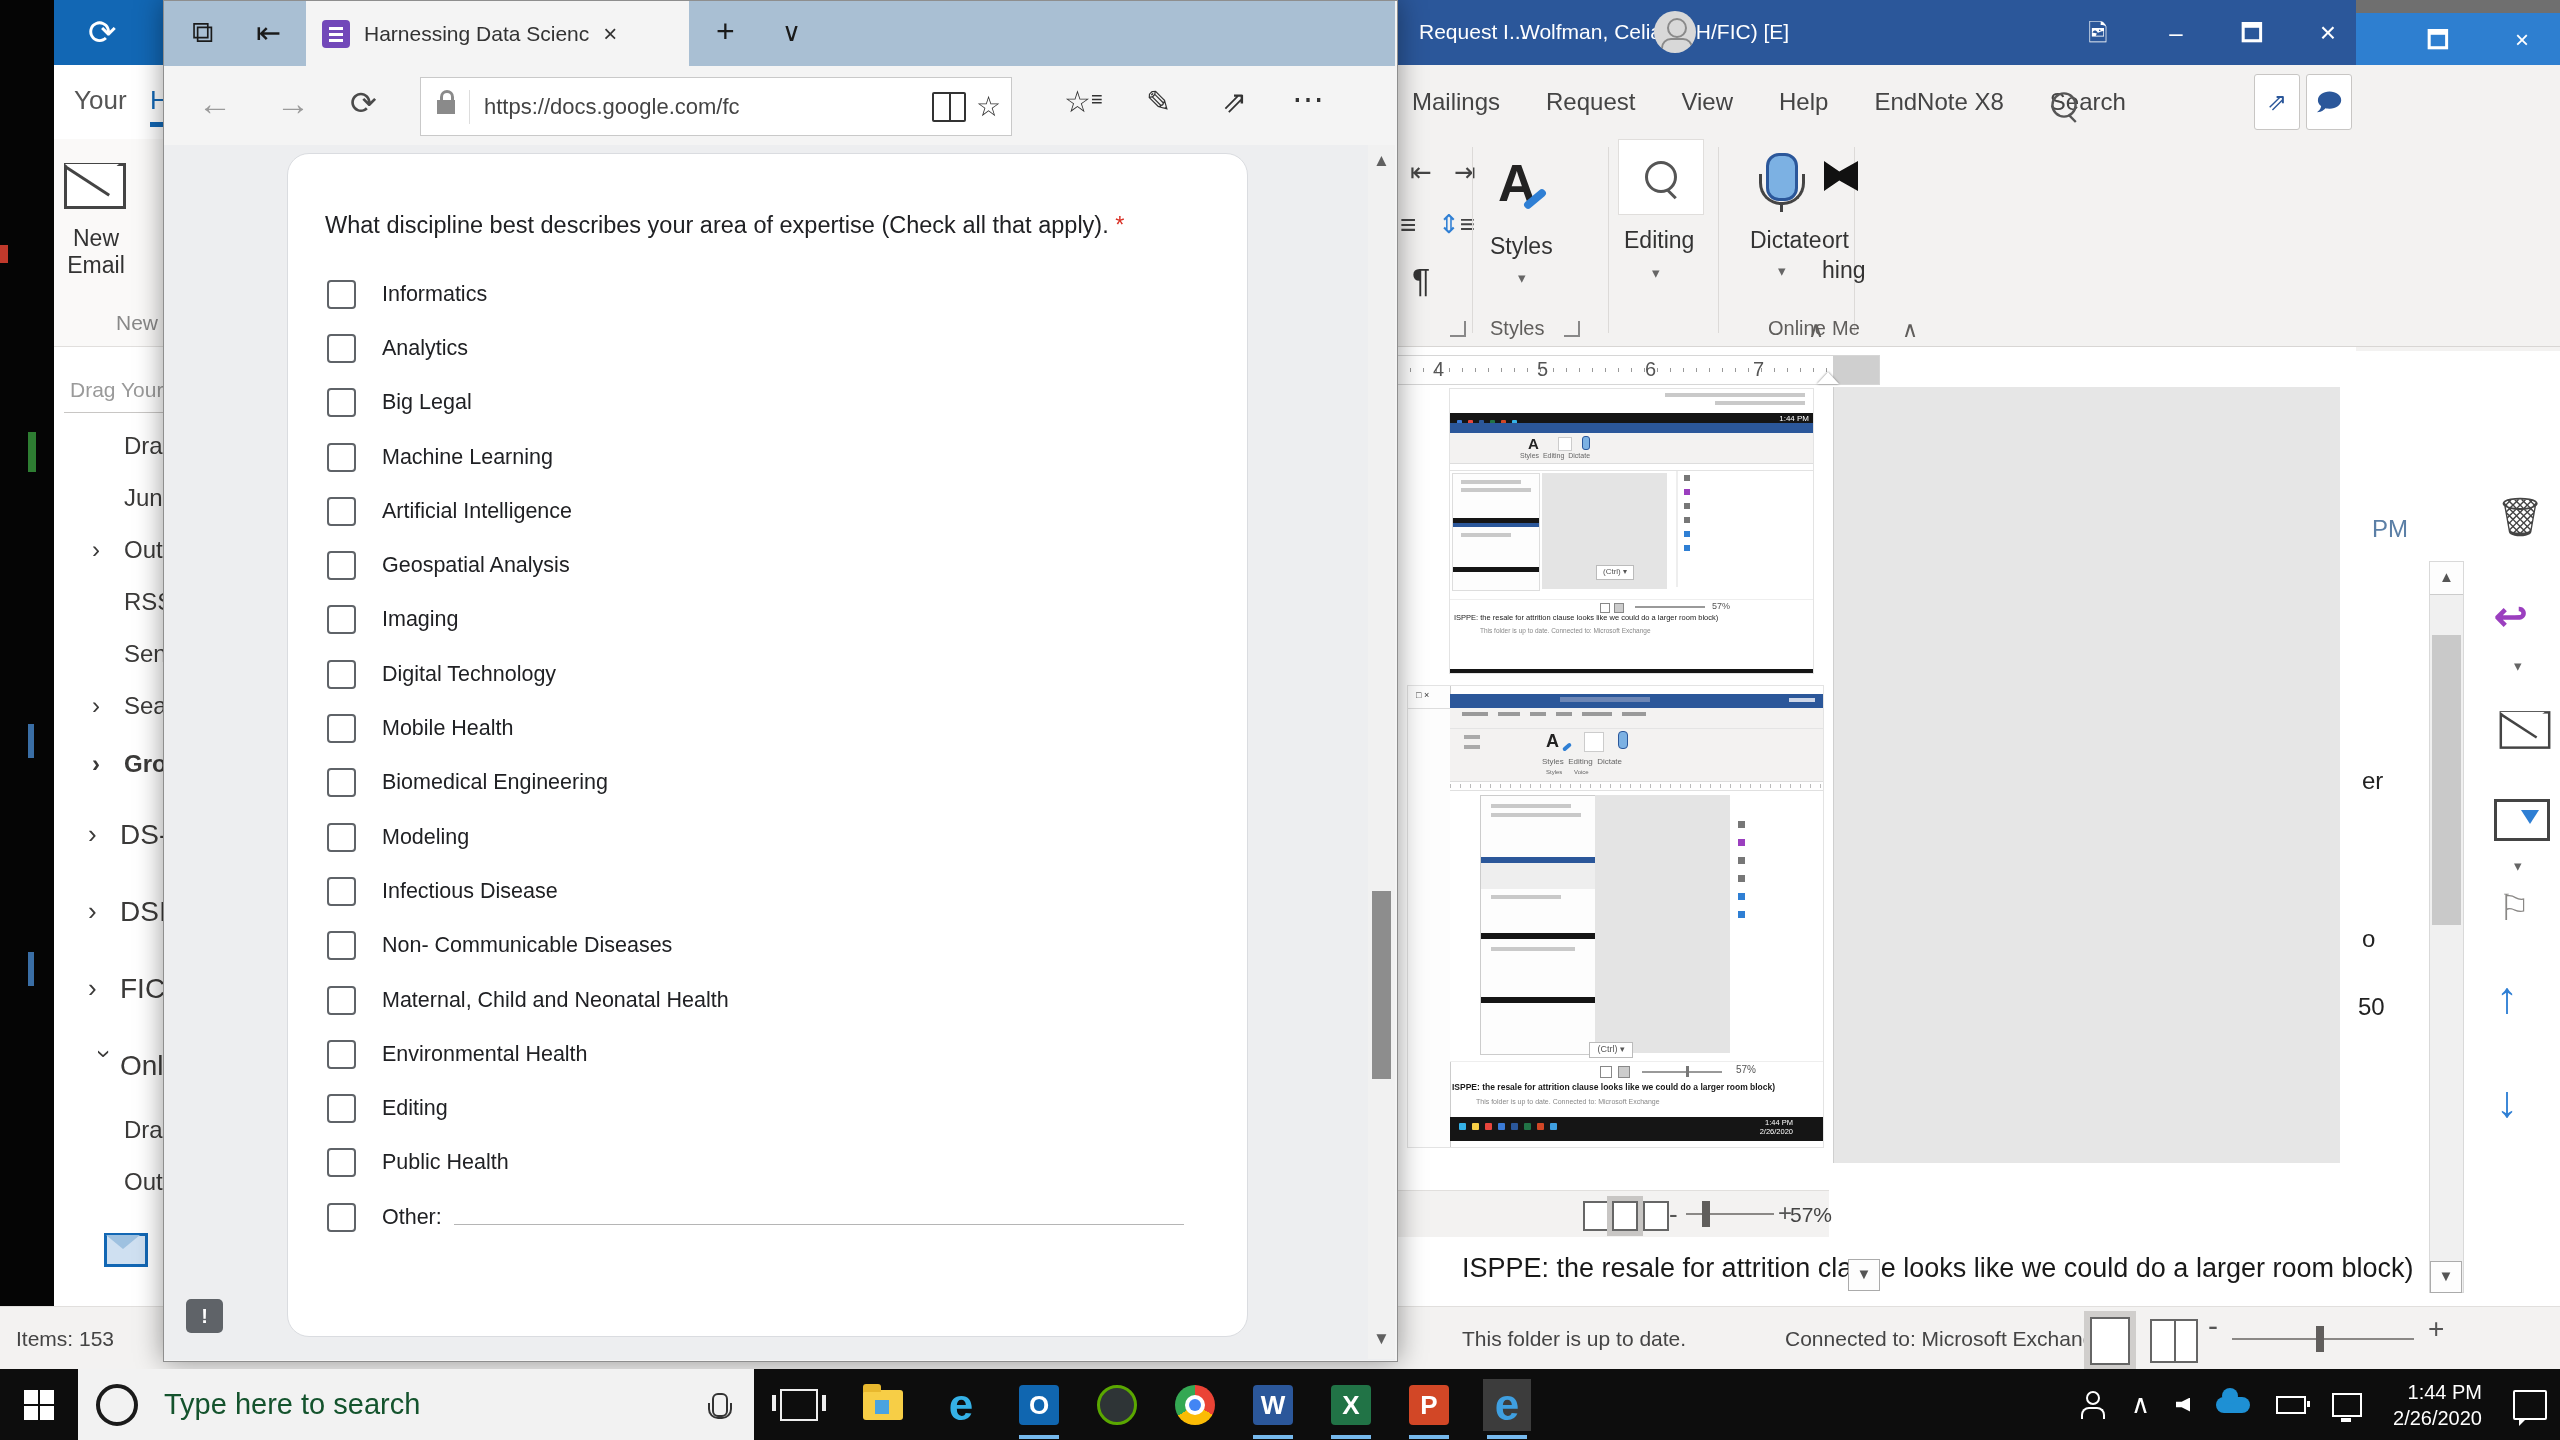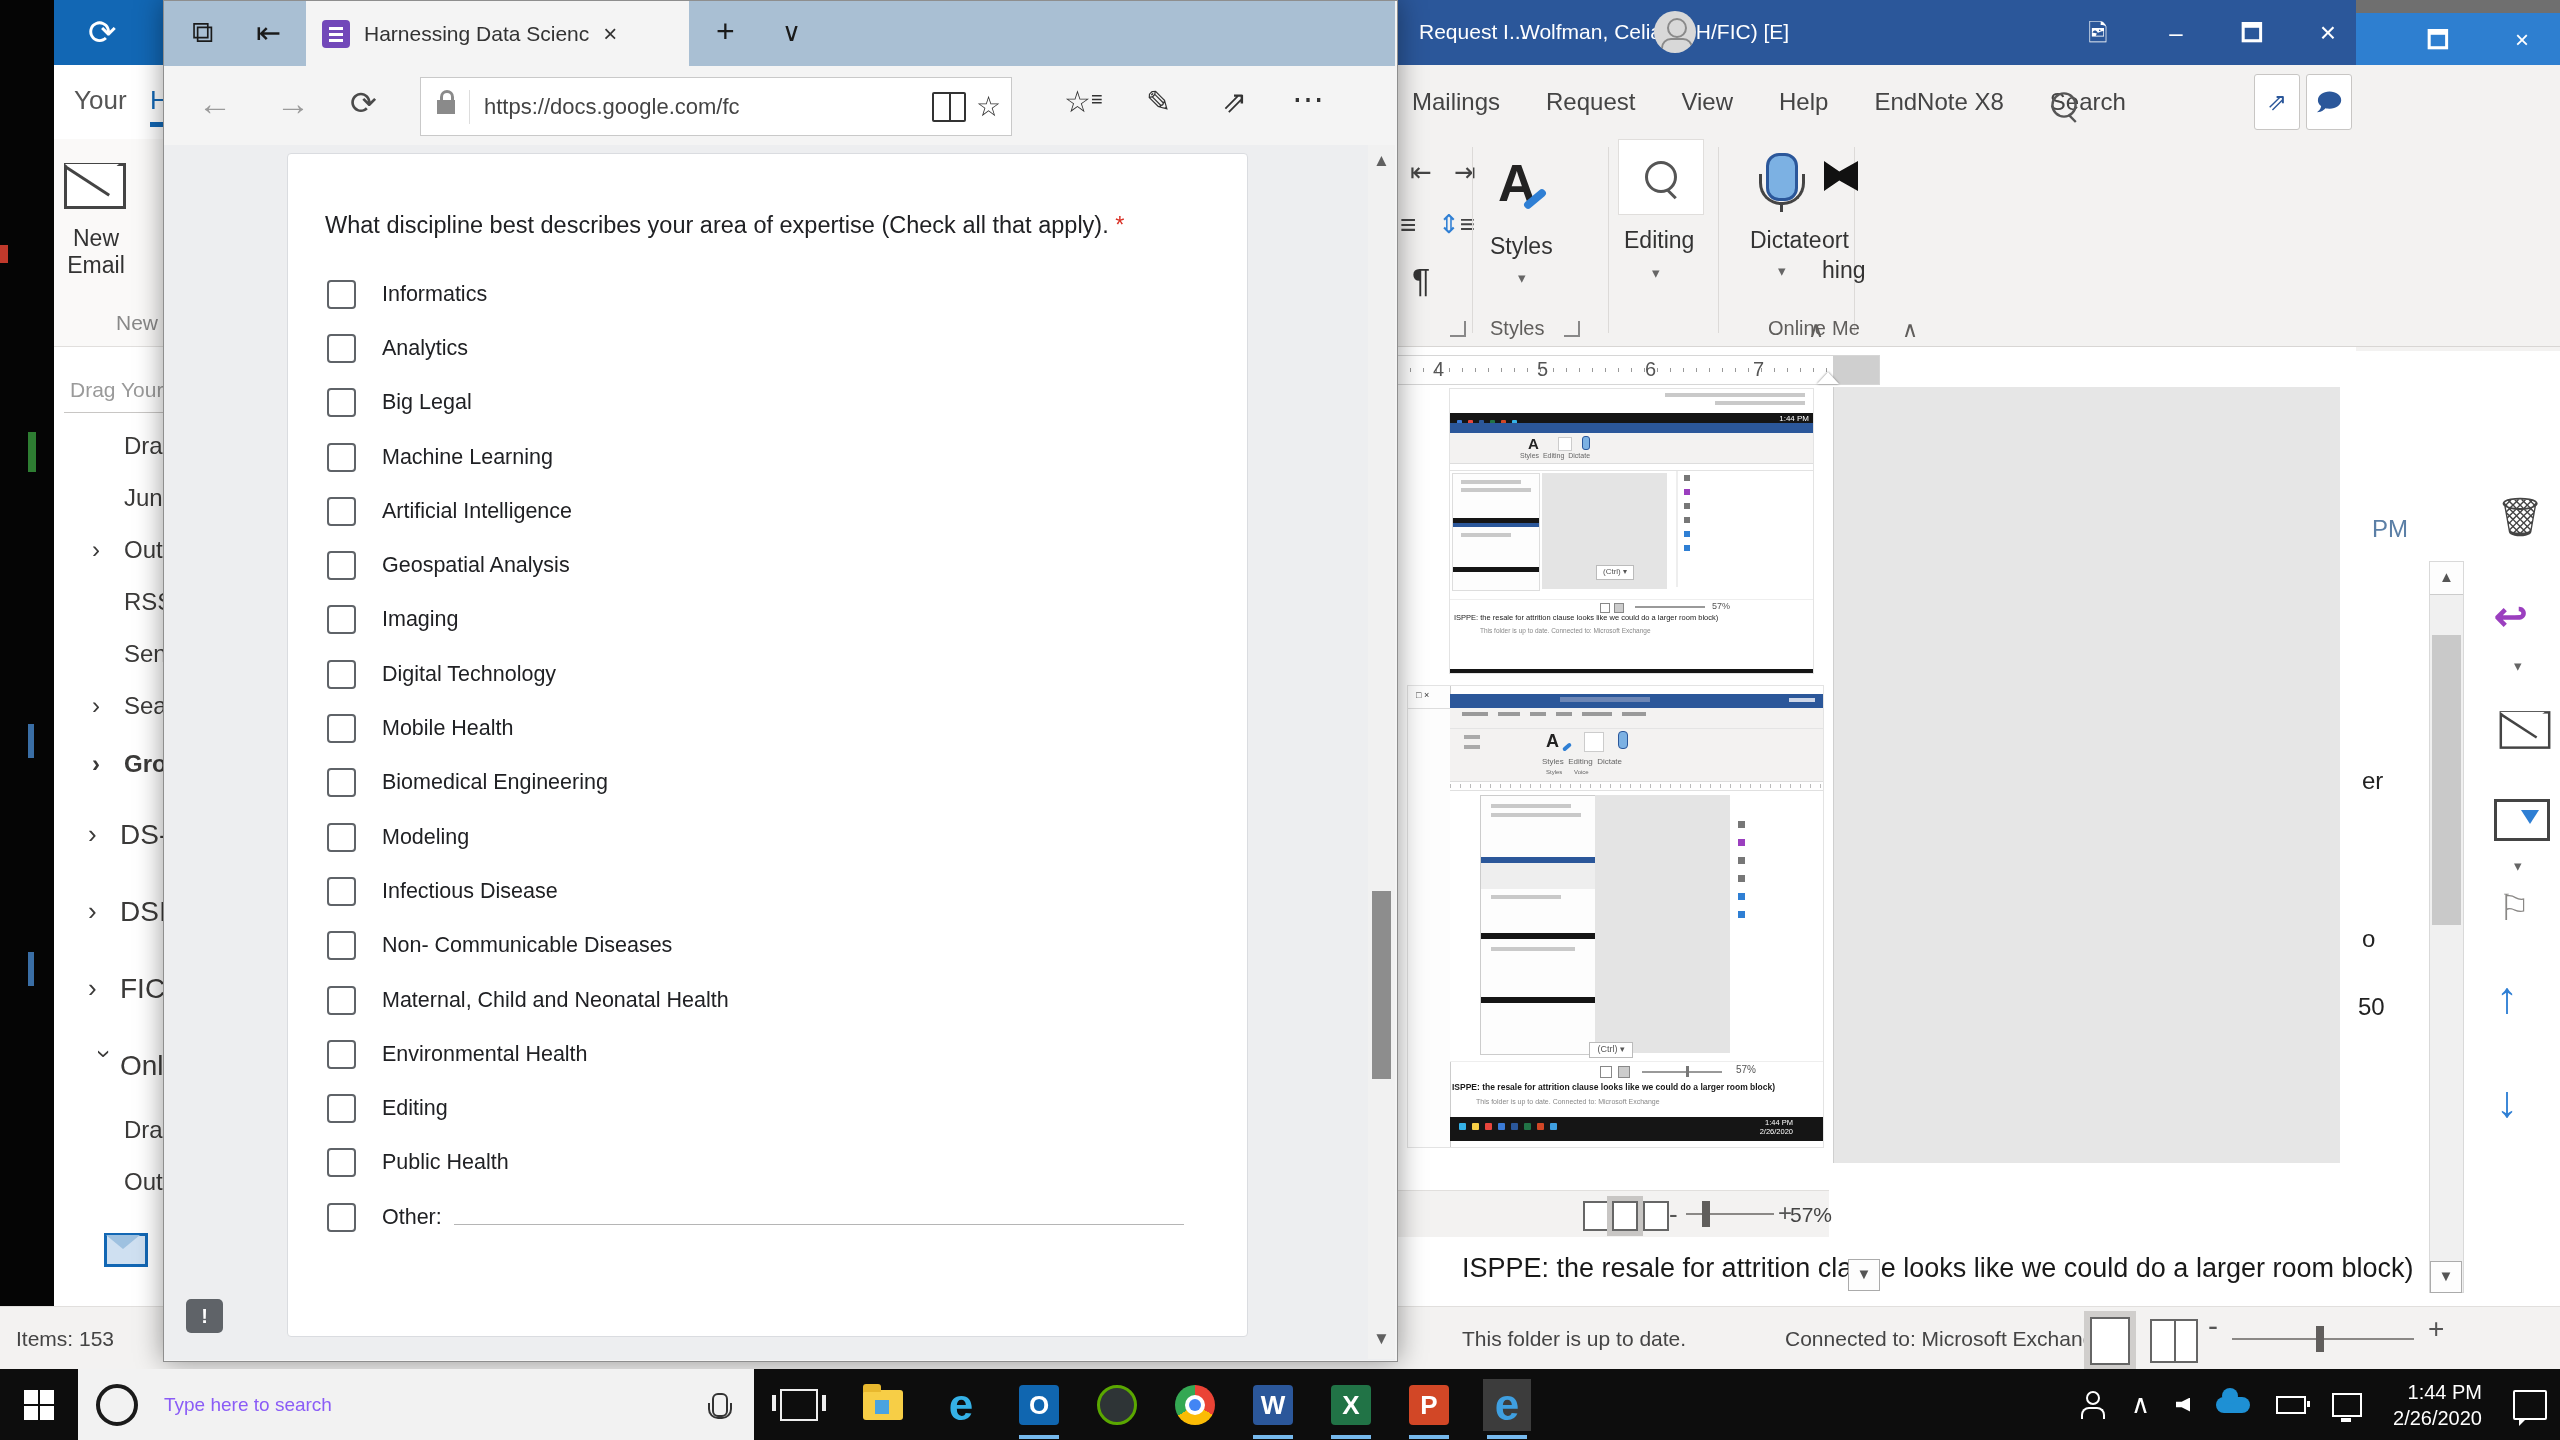--- a/index.html
+++ b/index.html
@@ -96,21 +96,21 @@
   .nav-g{font-size:34px;color:#9b9b9b;}
   .nav-d{font-size:32px;color:#4a4a4a;}
   #urlbox{left:256px;top:11px;width:590px;height:57px;background:#fff;border:1px solid #c9c9c9;display:flex;align-items:center;}
   .lock{width:18px;height:14px;background:#8a8a8a;position:relative;margin-left:16px;flex:0 0 auto;}
   .lock:before{content:"";position:absolute;left:3px;top:-10px;width:8px;height:8px;border:3px solid #8a8a8a;border-bottom:none;border-radius:7px 7px 0 0;}
   .urltxt{font-size:22px;color:#444;margin-left:14px;white-space:nowrap;overflow:hidden;flex:1;}
   .bookico{width:30px;height:26px;border:2px solid #333;border-radius:2px;position:relative;flex:0 0 auto;margin-right:10px;}
   .bookico:before{content:"";position:absolute;left:50%;top:0;bottom:0;border-left:2px solid #333;}
   .starico{font-size:28px;color:#333;margin-right:10px;flex:0 0 auto;}
   #edge-content{left:0;top:144px;width:1231px;height:1215px;background:#edeef0;overflow:hidden;}
-  #form-card{left:123px;top:8px;width:959px;height:1182px;background:#fff;border:1px solid #dadce0;border-radius:4px;}
+  #form-card{left:123px;top:8px;width:959px;height:1182px;background:#fff;border:1px solid #dadce0;border-radius:22px;}
   #form-q{left:37px;top:58px;font-size:23.5px;color:#202124;}
   .req{color:#d93025;}
   #opts{left:22px;top:113px;width:920px;}
   .opt{height:54.3px;display:flex;align-items:center;}
   .cb{width:25px;height:25px;border:2.5px solid #5f6368;border-radius:4px;margin-left:17px;flex:0 0 auto;}
   .optlabel{font-size:21.5px;color:#202124;margin-left:26px;white-space:nowrap;}
   .otherline{height:1px;background:#b5b5b5;flex:1;margin:14px 46px 0 12px;}
   .reportbub{left:22px;top:1154px;width:37px;height:34px;background:#5f6368;border-radius:5px;color:#fff;font-size:20px;font-weight:bold;text-align:center;line-height:34px;}
   #edge-scroll{left:1204px;top:144px;width:27px;height:1214px;background:#f1f1f1;}
   .sarrow{color:#606060;font-size:17px;text-align:center;width:27px;}
@@ -121,21 +121,21 @@
   .dotrow span{display:inline-block;width:7px;height:7px;margin:0 3px;border-radius:1px;vertical-align:middle;}
   .minitime{color:#fff;text-align:right;line-height:1.25;}
   .greybar{background:#c9c9c9;height:4px;margin:4px 8px 0 0;}
   .minilabel{color:#666;}
   
   #taskbar{left:0;top:1369px;width:2560px;height:71px;background:#0d0d0d;z-index:9;display:flex;align-items:center;}
   .winlogo{width:30px;height:30px;display:grid;grid-template-columns:14px 14px;grid-template-rows:14px 14px;gap:2px;margin:0 24px;}
   .winlogo span{background:#fff;}
   #tb-search{width:676px;height:71px;background:#f2f2f2;display:flex;align-items:center;}
   .cort{width:34px;height:34px;border:4px solid #1a1a1a;border-radius:50%;margin-left:18px;flex:0 0 auto;}
-  .tbs-txt{font-size:19px;color:#8b5cf6;margin-left:26px;flex:1;}
+  .tbs-txt{font-size:29px;color:#14532d;margin-left:26px;flex:1;}
   .micico{width:12px;height:20px;border:2px solid #333;border-radius:6px;position:relative;margin-right:26px;flex:0 0 auto;}
   .micico:after{content:"";position:absolute;left:-6px;top:8px;width:20px;height:14px;border:2px solid #333;border-top:none;border-radius:0 0 10px 10px;}
   .tvico{width:34px;height:28px;border:2px solid #eee;margin:0 26px;position:relative;}
   .tvico:before{content:"";position:absolute;left:-10px;top:4px;width:4px;height:16px;background:#eee;}
   .tvico:after{content:"";position:absolute;right:-10px;top:4px;width:4px;height:16px;background:#eee;}
   .tb-ico{width:48px;height:52px;margin:0 15px;position:relative;display:flex;align-items:center;justify-content:center;}
   .underline:after{content:"";position:absolute;left:4px;bottom:-8px;width:40px;height:4px;background:#76b9ed;}
   .tb-active{background:#3c3c3c;}
   .folder-ico{width:40px;height:30px;background:#f7ce46;border-radius:3px;position:relative;}
   .folder-ico:before{content:"";position:absolute;left:0;top:-6px;width:18px;height:8px;background:#e8b82e;border-radius:3px 3px 0 0;}

